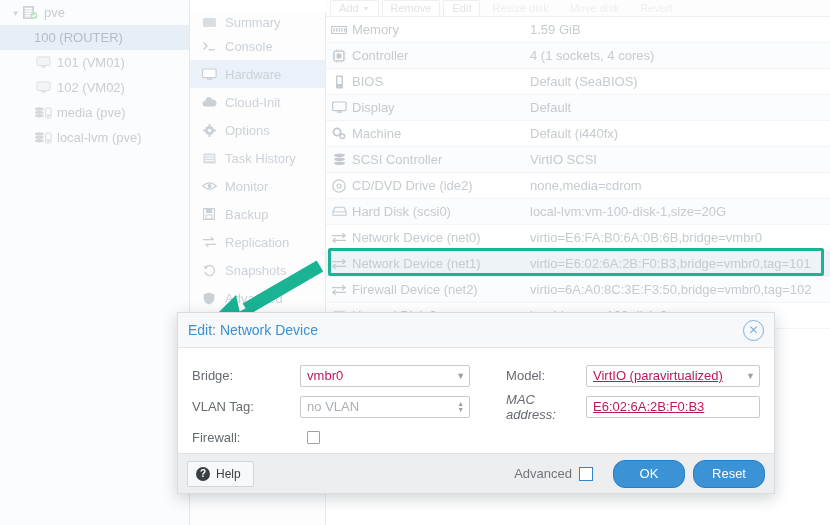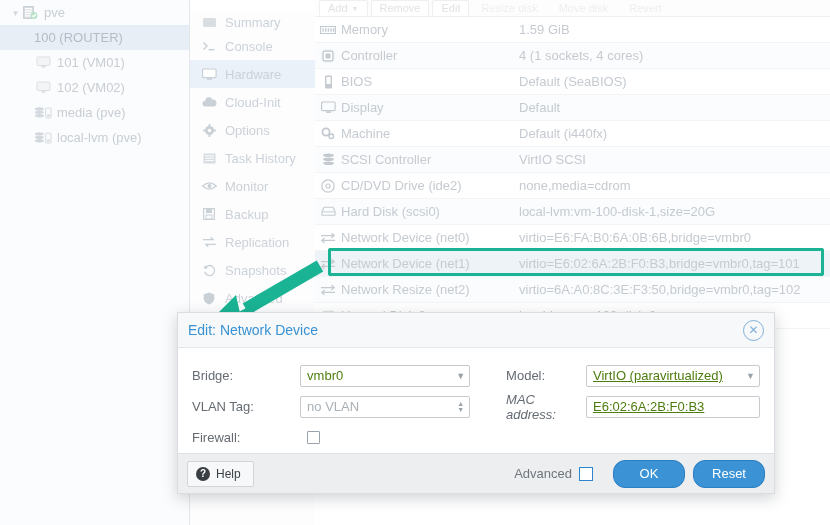--- a/index.html
+++ b/index.html
@@ -48,21 +48,21 @@
     color:#ccd2d8;font-size:13px;white-space:nowrap;
   }
   .nav-row.sel{background:#eaf1f8;}
   .nav-row .nic{
     width:20px;flex:0 0 auto;display:flex;align-items:center;
     justify-content:center;margin-right:6px;color:#c3cad1;
   }
 
   
   .main{
-    position:absolute;left:315px;top:0;right:0;height:525px;
+    position:absolute;left:326px;top:0;right:0;height:525px;
     background:#ffffff;overflow:hidden;
   }
   .toolbar{
     height:16px;display:flex;align-items:center;gap:3px;
     padding-left:4px;border-bottom:1px solid #eef1f3;
     background:#fdfdfd;
   }
   .tb-btn{
     height:15px;border:1px solid #edeff1;border-radius:2px;background:#fff;
     color:#e0e3e6;font-size:11px;padding:0 8px;display:flex;align-items:center;
@@ -112,21 +112,21 @@
   }
   .dlg-body{padding:12px 14px 6px 14px;height:106px;box-sizing:border-box;}
   .frow{display:flex;align-items:center;height:31px;}
   .flabel{color:#656b71;font-size:13px;}
   .flabel.l1{width:115px;}
   .flabel.l2{width:85px;}
   .fctl{position:relative;}
   .inp{
     width:170px;height:22px;box-sizing:border-box;
     border:1px solid #c6cbd0;background:#fff;border-radius:2px;
-    font-size:13px;color:#4d7c0f;padding:0 20px 0 6px;
+    font-size:13px;color:#be185d;padding:0 20px 0 6px;
     display:flex;align-items:center;white-space:nowrap;overflow:hidden;
   }
   .inp.wide{width:174px;text-decoration:underline;}
   .inp.ph{color:#a9b0b6;}
   .trig{
     position:absolute;right:5px;top:0;height:22px;display:flex;
     align-items:center;color:#9aa2a9;font-size:9px;
   }
   .spin{position:absolute;right:6px;top:0;height:22px;display:flex;
     flex-direction:column;align-items:center;justify-content:center;
@@ -496,21 +496,21 @@
         <span class="hw-key">Network Device (net1)</span>
         <span class="hw-val">virtio=E6:02:6A:2B:F0:B3,bridge=vmbr0,tag=101</span>
       </div>
 
       <div class="hw-row alt">
         <span class="hw-ic">
           <svg width="16" height="12" viewBox="0 0 16 12">
             <path d="M1 3.6 h13 M11.4 1.2 L14.2 3.6 L11.4 6 M15 8.4 h-13 M4.6 6 L1.8 8.4 L4.6 10.8" stroke="#c4cad0" stroke-width="1.2" fill="none"></path>
           </svg>
         </span>
-        <span class="hw-key">Network Resize (net2)</span>
+        <span class="hw-key">Firewall Device (net2)</span>
         <span class="hw-val">virtio=6A:A0:8C:3E:F3:50,bridge=vmbr0,tag=102</span>
       </div>
 
       <div class="hw-row">
         <span class="hw-ic">
           <svg width="15" height="11" viewBox="0 0 15 11">
             <path d="M1 5.4 L3 1.2 H12 L14 5.4 V9.3 H1 Z" fill="none" stroke="#d6dbe0" stroke-width="1.1"></path>
             <rect x="1" y="5.4" width="13" height="0.9" fill="#d6dbe0"></rect>
           </svg>
         </span>

